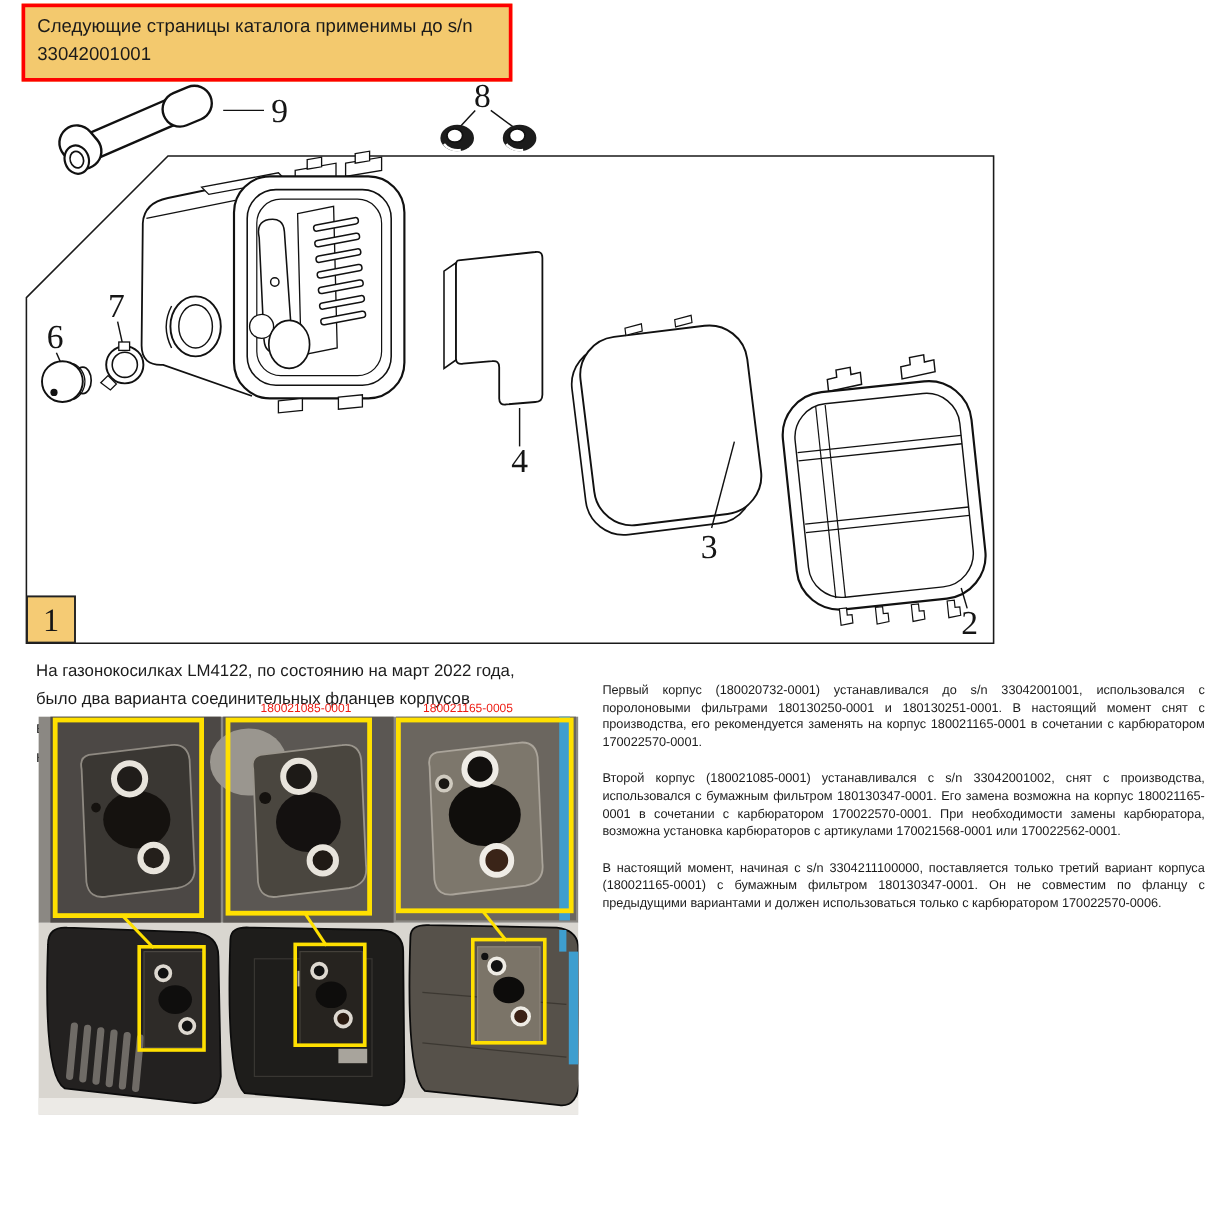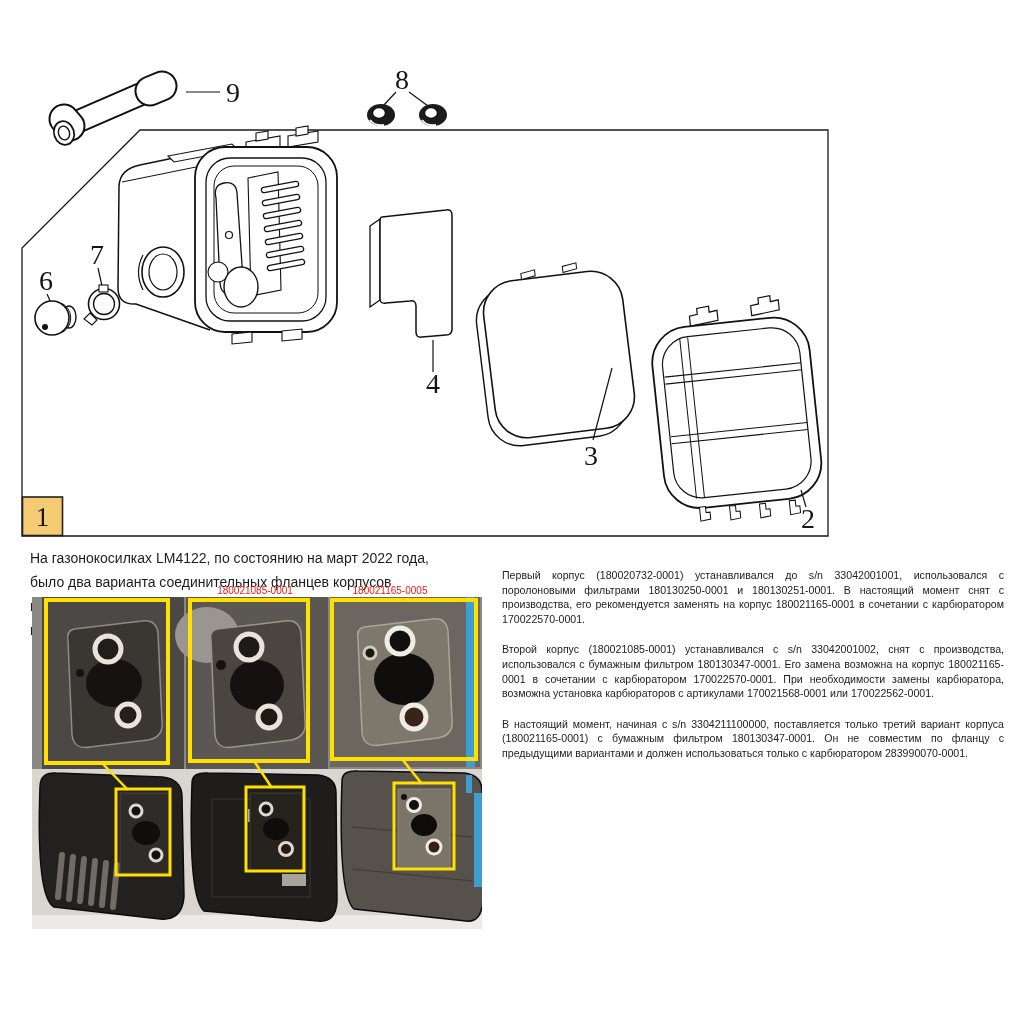--- a/index.html
+++ b/index.html
@@ -39,20 +39,21 @@
   svg text.box1{
     font-family:"Liberation Serif","DejaVu Serif",serif;
     font-size:27px;fill:#151515;
   }
 </style>
 </head>
 <body>
 
 <div id="canvas">
 
+  <div id="header-note" class="abs">Следующие страницы каталога применимы до s/n 33042001001</div>
 
   <svg class="abs" style="left:0;top:60px;" width="845" height="495" viewBox="0 60 845 495">
 
     <polygon points="140,130 828,130 828,536 22,536 22,248" fill="none" stroke="#1a1a1a" stroke-width="1.3"></polygon>
 
     <g>
       <path d="M72,124 L155,88" stroke="#111" stroke-width="24" stroke-linecap="round" fill="none"></path>
       <path d="M72,124 L155,88" stroke="#fff" stroke-width="20" stroke-linecap="round" fill="none"></path>
       <path d="M150,91 L162,86" stroke="#111" stroke-width="31" stroke-linecap="round" fill="none"></path>
       <path d="M150,91 L162,86" stroke="#fff" stroke-width="27" stroke-linecap="round" fill="none"></path>
@@ -271,16 +272,16 @@
       <ellipse cx="392" cy="228" rx="13" ry="11" fill="#0d0c0b"></ellipse>
       <circle cx="372" cy="200" r="3" fill="#111"></circle>
       <rect x="362" y="186" width="60" height="86" fill="none" stroke="#FFE000" stroke-width="3"></rect>
       <line x1="370" y1="162" x2="390" y2="187" stroke="#FFE000" stroke-width="2.5"></line>
     </g>
   </svg>
 
   <div id="notes-col" class="abs">
     <p>Первый корпус (180020732-0001) устанавливался до s/n 33042001001, использовался с поролоновыми фильтрами 180130250-0001 и 180130251-0001. В настоящий момент снят с производства, его рекомендуется заменять на корпус 180021165-0001 в сочетании с карбюратором 170022570-0001.</p>
     <p class="gap">Второй корпус (180021085-0001) устанавливался с s/n 33042001002, снят с производства, использовался с бумажным фильтром 180130347-0001. Его замена возможна на корпус 180021165-0001 в сочетании с карбюратором 170022570-0001. При необходимости замены карбюратора, возможна установка карбюраторов с артикулами 170021568-0001 или 170022562-0001.</p>
-    <p>В настоящий момент, начиная с s/n 3304211100000, поставляется только третий вариант корпуса (180021165-0001) с бумажным фильтром 180130347-0001. Он не совместим по фланцу с предыдущими вариантами и должен использоваться только с карбюратором 283990070-0001.</p>
+    <p>В настоящий момент, начиная с s/n 3304211100000, поставляется только третий вариант корпуса (180021165-0001) с бумажным фильтром 180130347-0001. Он не совместим по фланцу с предыдущими вариантами и должен использоваться только с карбюратором 170022570-0006.</p>
   </div>
 
 </div>
 
 </body></html>

